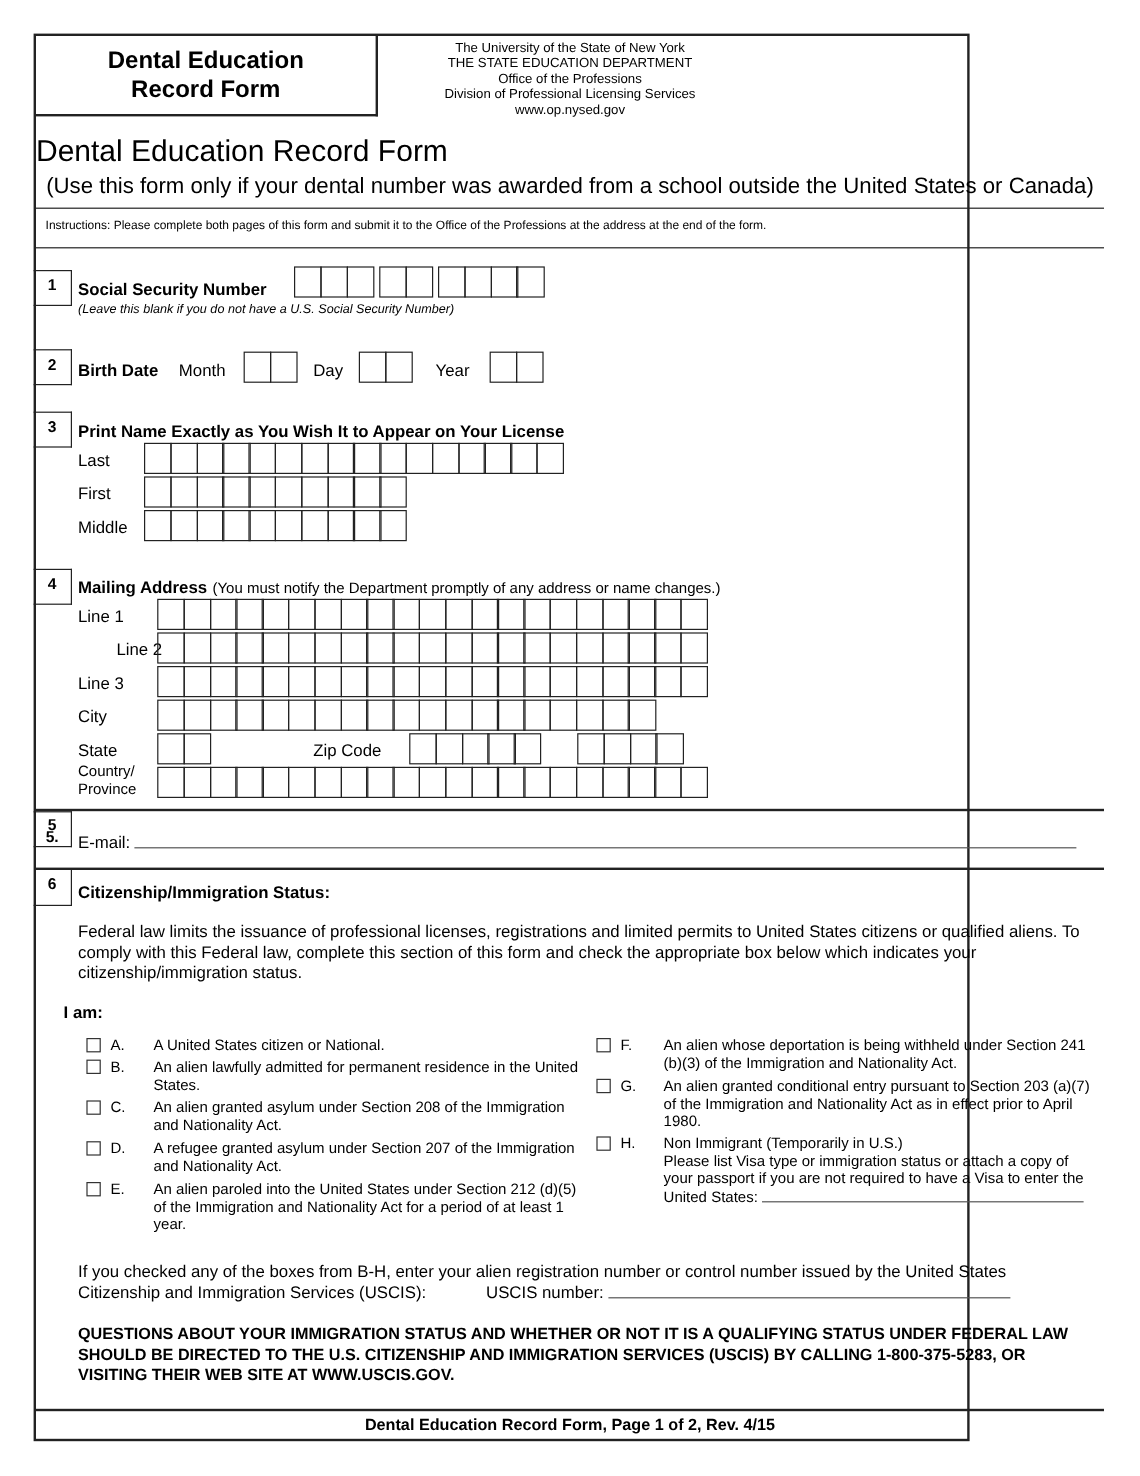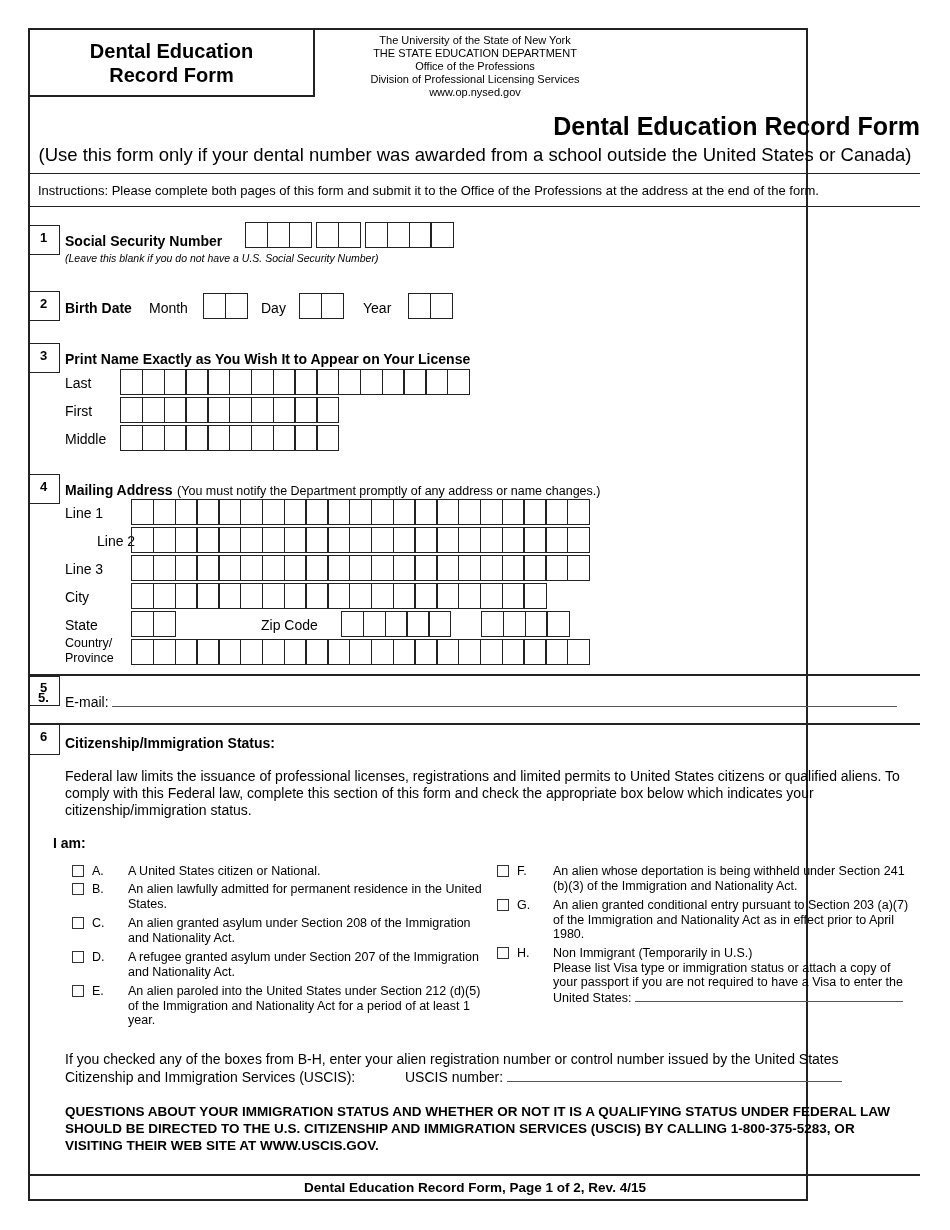--- a/index.html
+++ b/index.html
@@ -8,25 +8,25 @@
 
   .page { position: absolute; left: 28px; top: 28px; width: 780px; height: 1173px; border: 2px solid #222; }
 
   .abs { position: absolute; }
 
   
   .hdr-left { left: 0; top: 0; width: 285px; height: 67px; border-right: 2px solid #222; border-bottom: 2px solid #222;
               display: flex; align-items: center; justify-content: center; text-align: center;
               font-weight: bold; font-size: 20px; line-height: 24px; }
   .hdr-right { left: 285px; top: 4px; width: 320px; text-align: center; font-size: 11px; line-height: 13px; }
-  .title { left: 0; top: 82px; width: 890px; text-align: right; font-weight: bold; font-size: 25px; }
+  .title { left: 0; top: 82px; width: 890px; text-align: left; font-weight: normal; font-size: 25px; }
   .subtitle { left: 0; top: 114px; width: 890px; text-align: center; font-size: 18.5px; }
   .hline { left: 0; width: 890px; height: 0; border-top: 1.5px solid #222; }
   .hline.thick { border-top: 2.5px solid #222; }
-  .instr { left: 8px; top: 153px; width: 880px; font-size: 13px; }
+  .instr { left: 8px; top: 153px; width: 880px; font-size: 10px; }
 
   
   .secnum { left: -2px; width: 32px; height: 30px; border: 1.5px solid #222; border-left: none;
             font-weight: bold; font-size: 13px; text-align: center; padding-top: 4px; }
 
   .lbl-b { font-weight: bold; font-size: 14px; }
   .lbl { font-size: 14px; }
   .note-i { font-style: italic; font-size: 10.5px; }
 
   

